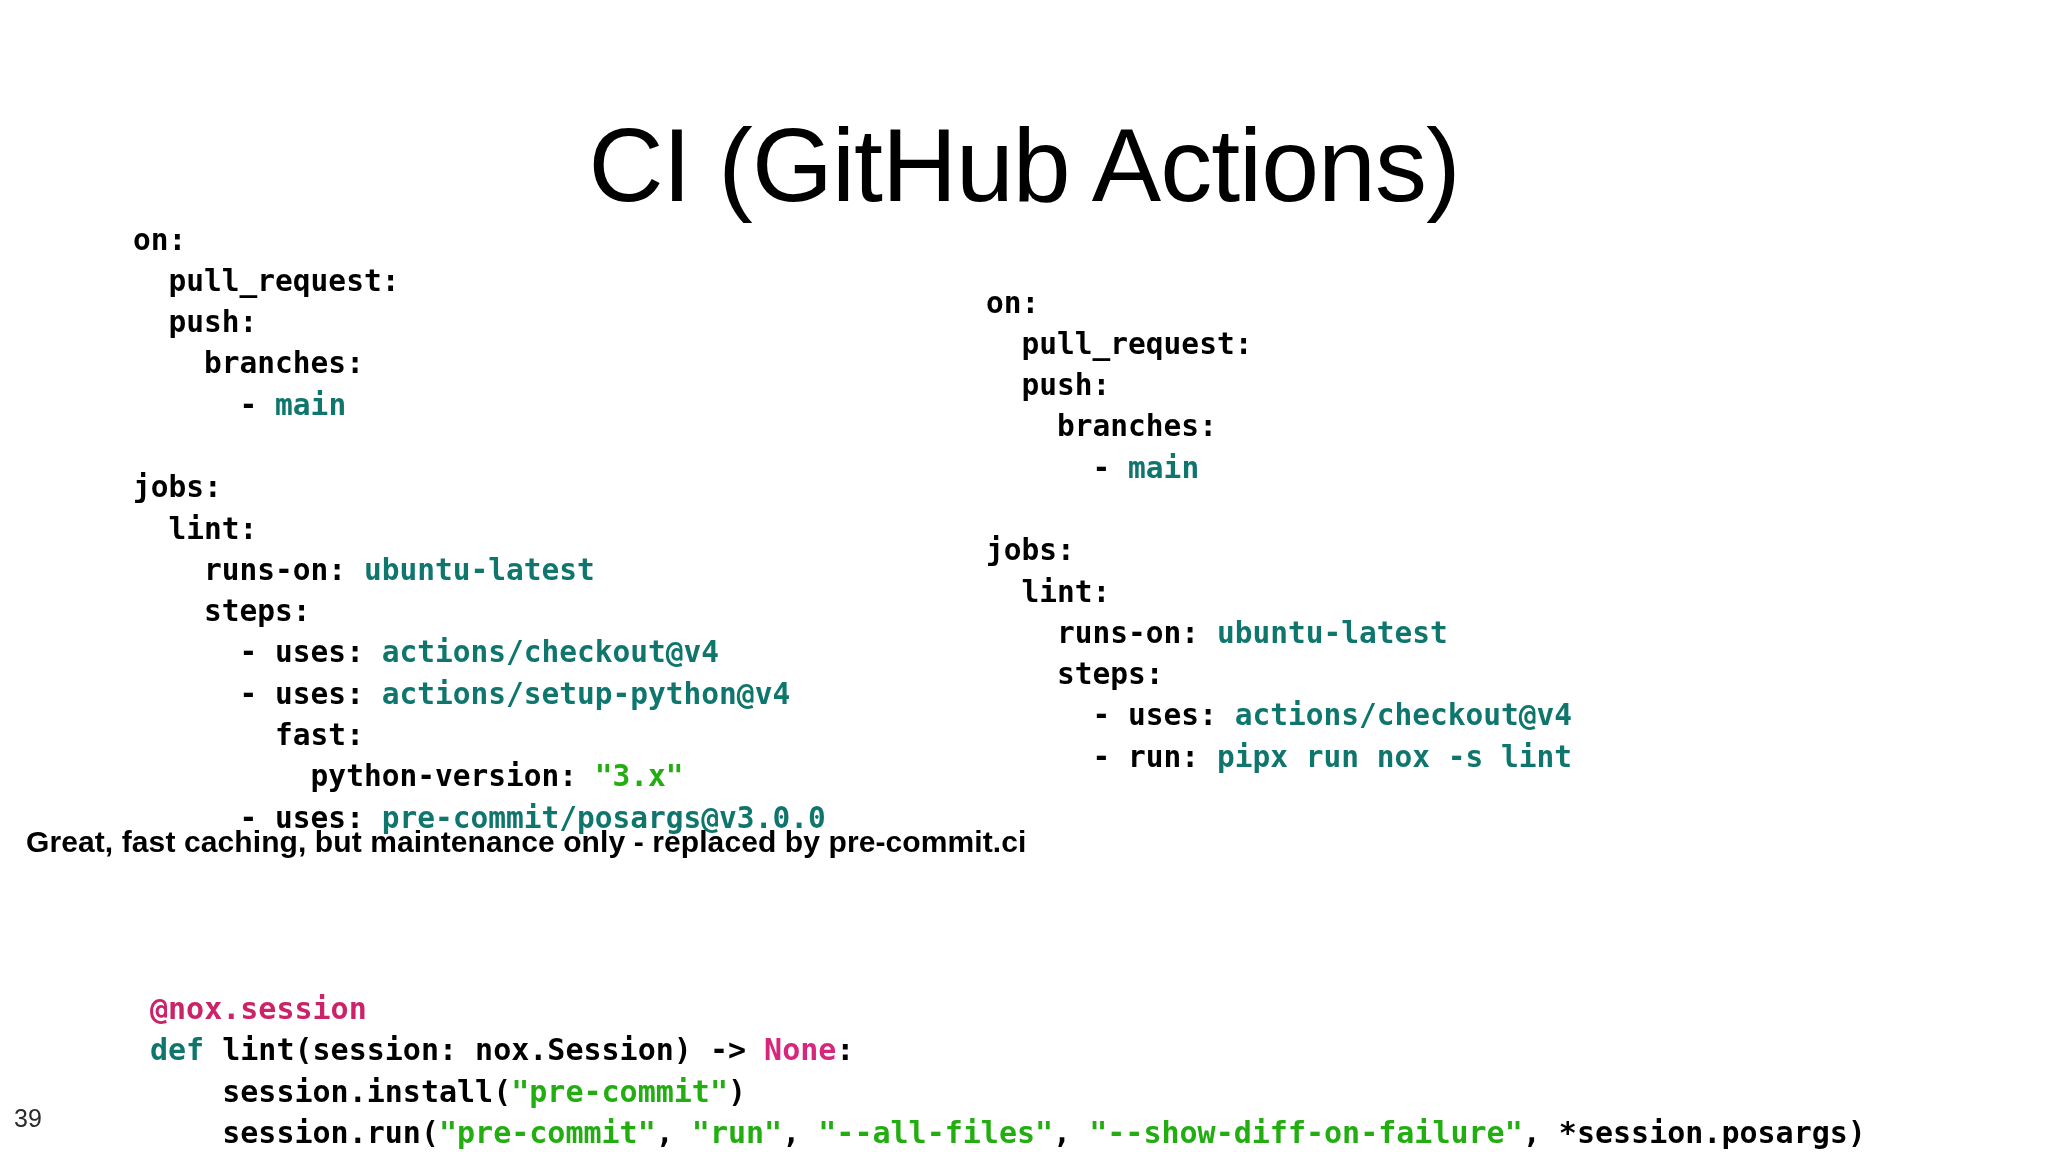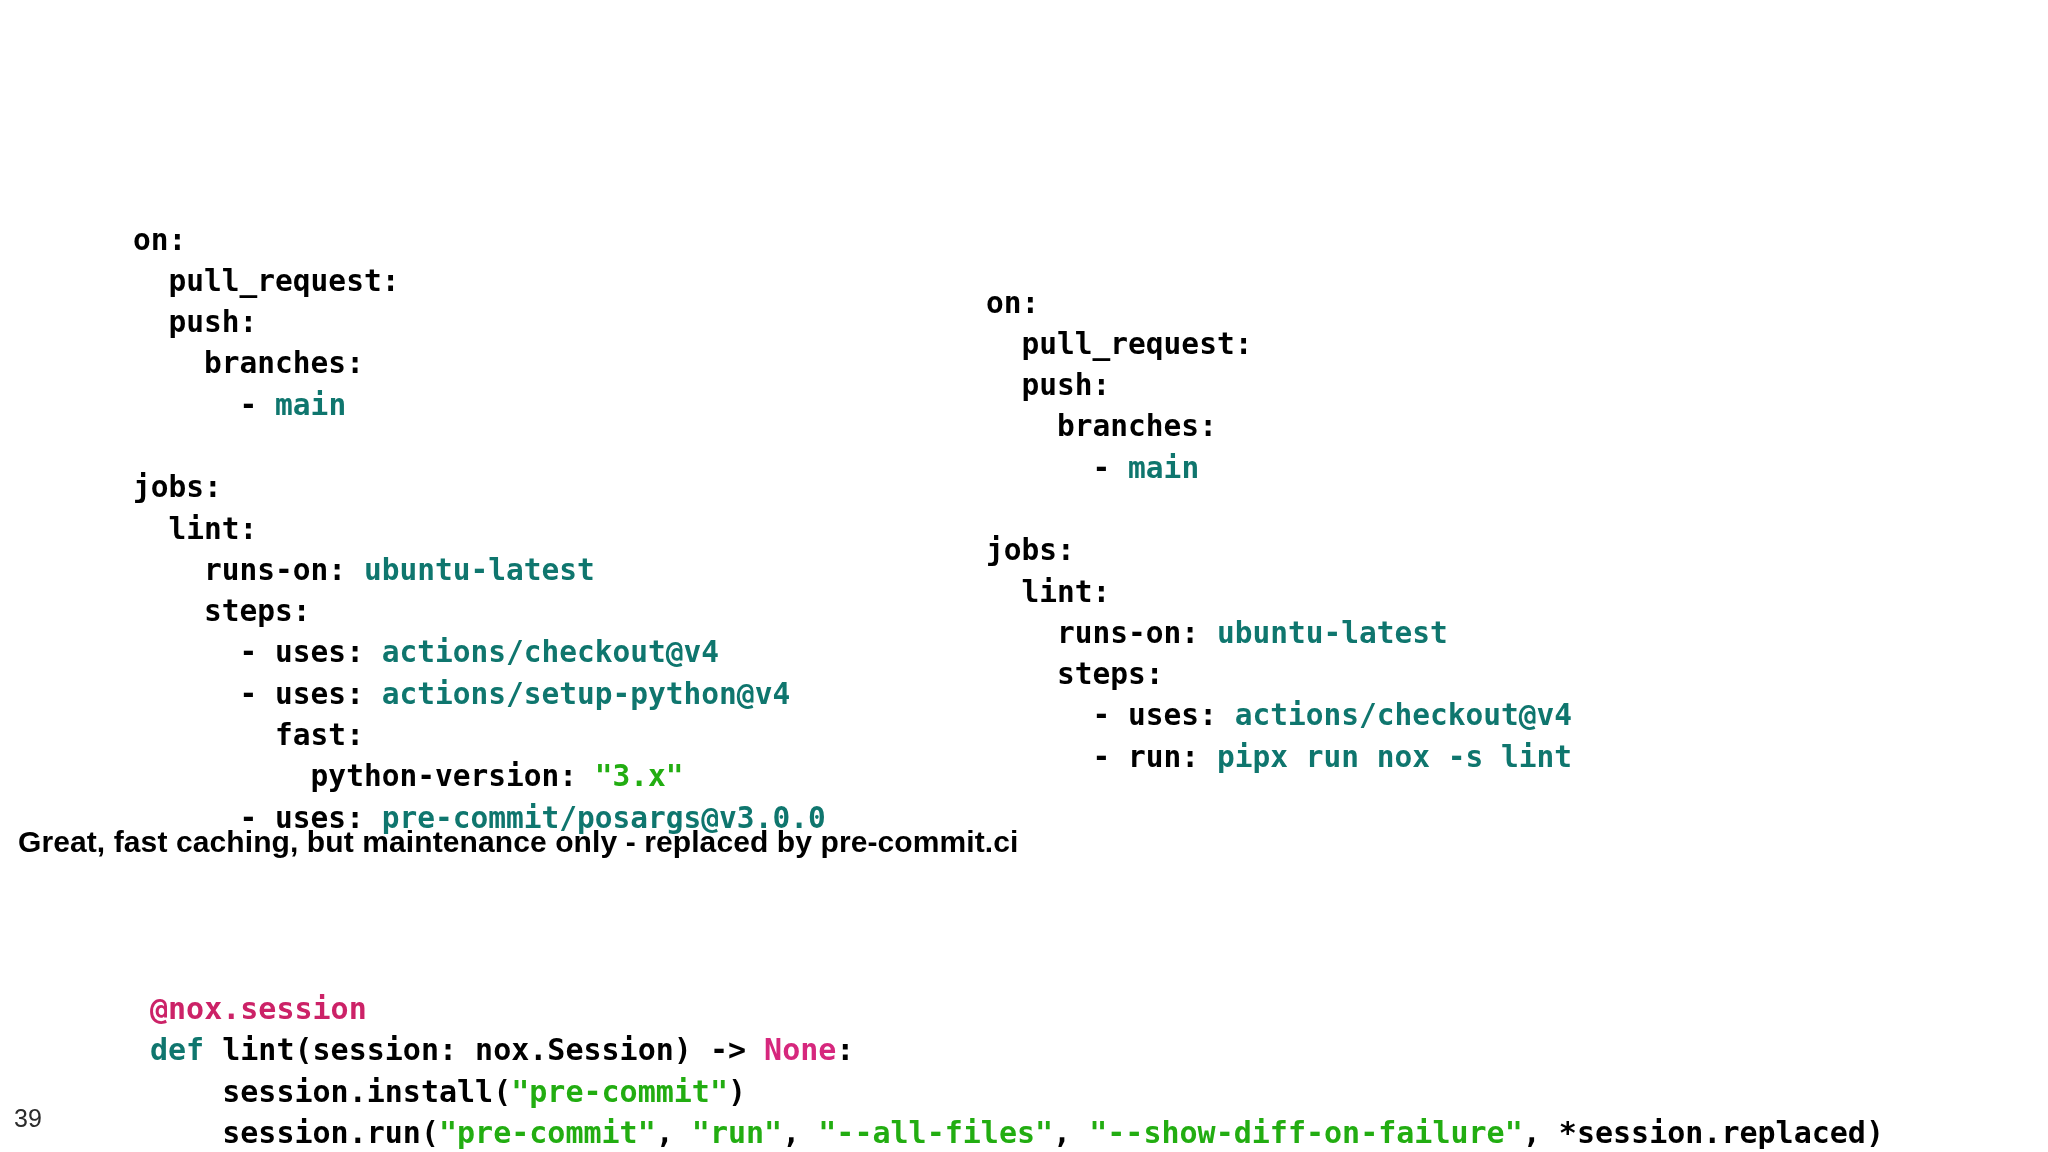--- a/index.html
+++ b/index.html
@@ -73,21 +73,21 @@
   .tok-str   { color: #22ad11; }
   .tok-val   { color: #0f766e; }
   .tok-dec   { color: #cc2267; }
   .tok-kw    { color: #0f766e; margin-top: 12px; }
   .tok-const { color: #d6277d; text-align: right; }
   .tok-plain { color: #000000; text-align: center; }
 
   
   .caption {
     position: absolute;
-    left: 18px;
+    left: 26px;
     top: 825px;
     font-family: "Liberation Sans", sans-serif;
     font-size: 30px;
     font-weight: bold;
     color: #000000;
     white-space: nowrap;
     letter-spacing: 0.1px;
   }
 
   
@@ -99,20 +99,21 @@
     font-size: 25px;
     font-weight: 400;
     color: #2b2b2b;
   }
 </style>
 </head>
 <body>
 
 <div class="slide">
 
+  <h1 class="slide-title">CI (GitHub Actions)</h1>
 
   <pre class="code-block" id="yaml-left"><span class="line"><span class="tok-plain">on:</span></span>
 <span class="line"><span class="tok-plain">  pull_request:</span></span>
 <span class="line"><span class="tok-plain">  push:</span></span>
 <span class="line"><span class="tok-plain">    branches:</span></span>
 <span class="line"><span class="tok-plain">      - </span><span class="tok-val">main</span></span>
 <span class="line"><span class="tok-plain"> </span></span>
 <span class="line"><span class="tok-plain">jobs:</span></span>
 <span class="line"><span class="tok-plain">  lint:</span></span>
 <span class="line"><span class="tok-plain">    runs-on: </span><span class="tok-val">ubuntu-latest</span></span>
@@ -134,17 +135,17 @@
 <span class="line"><span class="tok-plain">    runs-on: </span><span class="tok-val">ubuntu-latest</span></span>
 <span class="line"><span class="tok-plain">    steps:</span></span>
 <span class="line"><span class="tok-plain">      - uses: </span><span class="tok-val">actions/checkout@v4</span></span>
 <span class="line"><span class="tok-plain">      - run: </span><span class="tok-val">pipx run nox -s lint</span></span></pre>
 
   <div class="caption">Great, fast caching, but maintenance only - replaced by pre-commit.ci</div>
 
   <pre class="code-block" id="python-block"><span class="line"><span class="tok-dec">@nox.session</span></span>
 <span class="line"><span class="tok-kw">def</span><span class="tok-plain"> lint(session: nox.Session) -&gt; </span><span class="tok-const">None</span><span class="tok-plain">:</span></span>
 <span class="line"><span class="tok-plain">    session.install(</span><span class="tok-str">"pre-commit"</span><span class="tok-plain">)</span></span>
-<span class="line"><span class="tok-plain">    session.run(</span><span class="tok-str">"pre-commit"</span><span class="tok-plain">, </span><span class="tok-str">"run"</span><span class="tok-plain">, </span><span class="tok-str">"--all-files"</span><span class="tok-plain">, </span><span class="tok-str">"--show-diff-on-failure"</span><span class="tok-plain">, *session.replaced)</span></span></pre>
+<span class="line"><span class="tok-plain">    session.run(</span><span class="tok-str">"pre-commit"</span><span class="tok-plain">, </span><span class="tok-str">"run"</span><span class="tok-plain">, </span><span class="tok-str">"--all-files"</span><span class="tok-plain">, </span><span class="tok-str">"--show-diff-on-failure"</span><span class="tok-plain">, *session.posargs)</span></span></pre>
 
   <div class="page-number">39</div>
 
 </div>
 
 </body></html>

